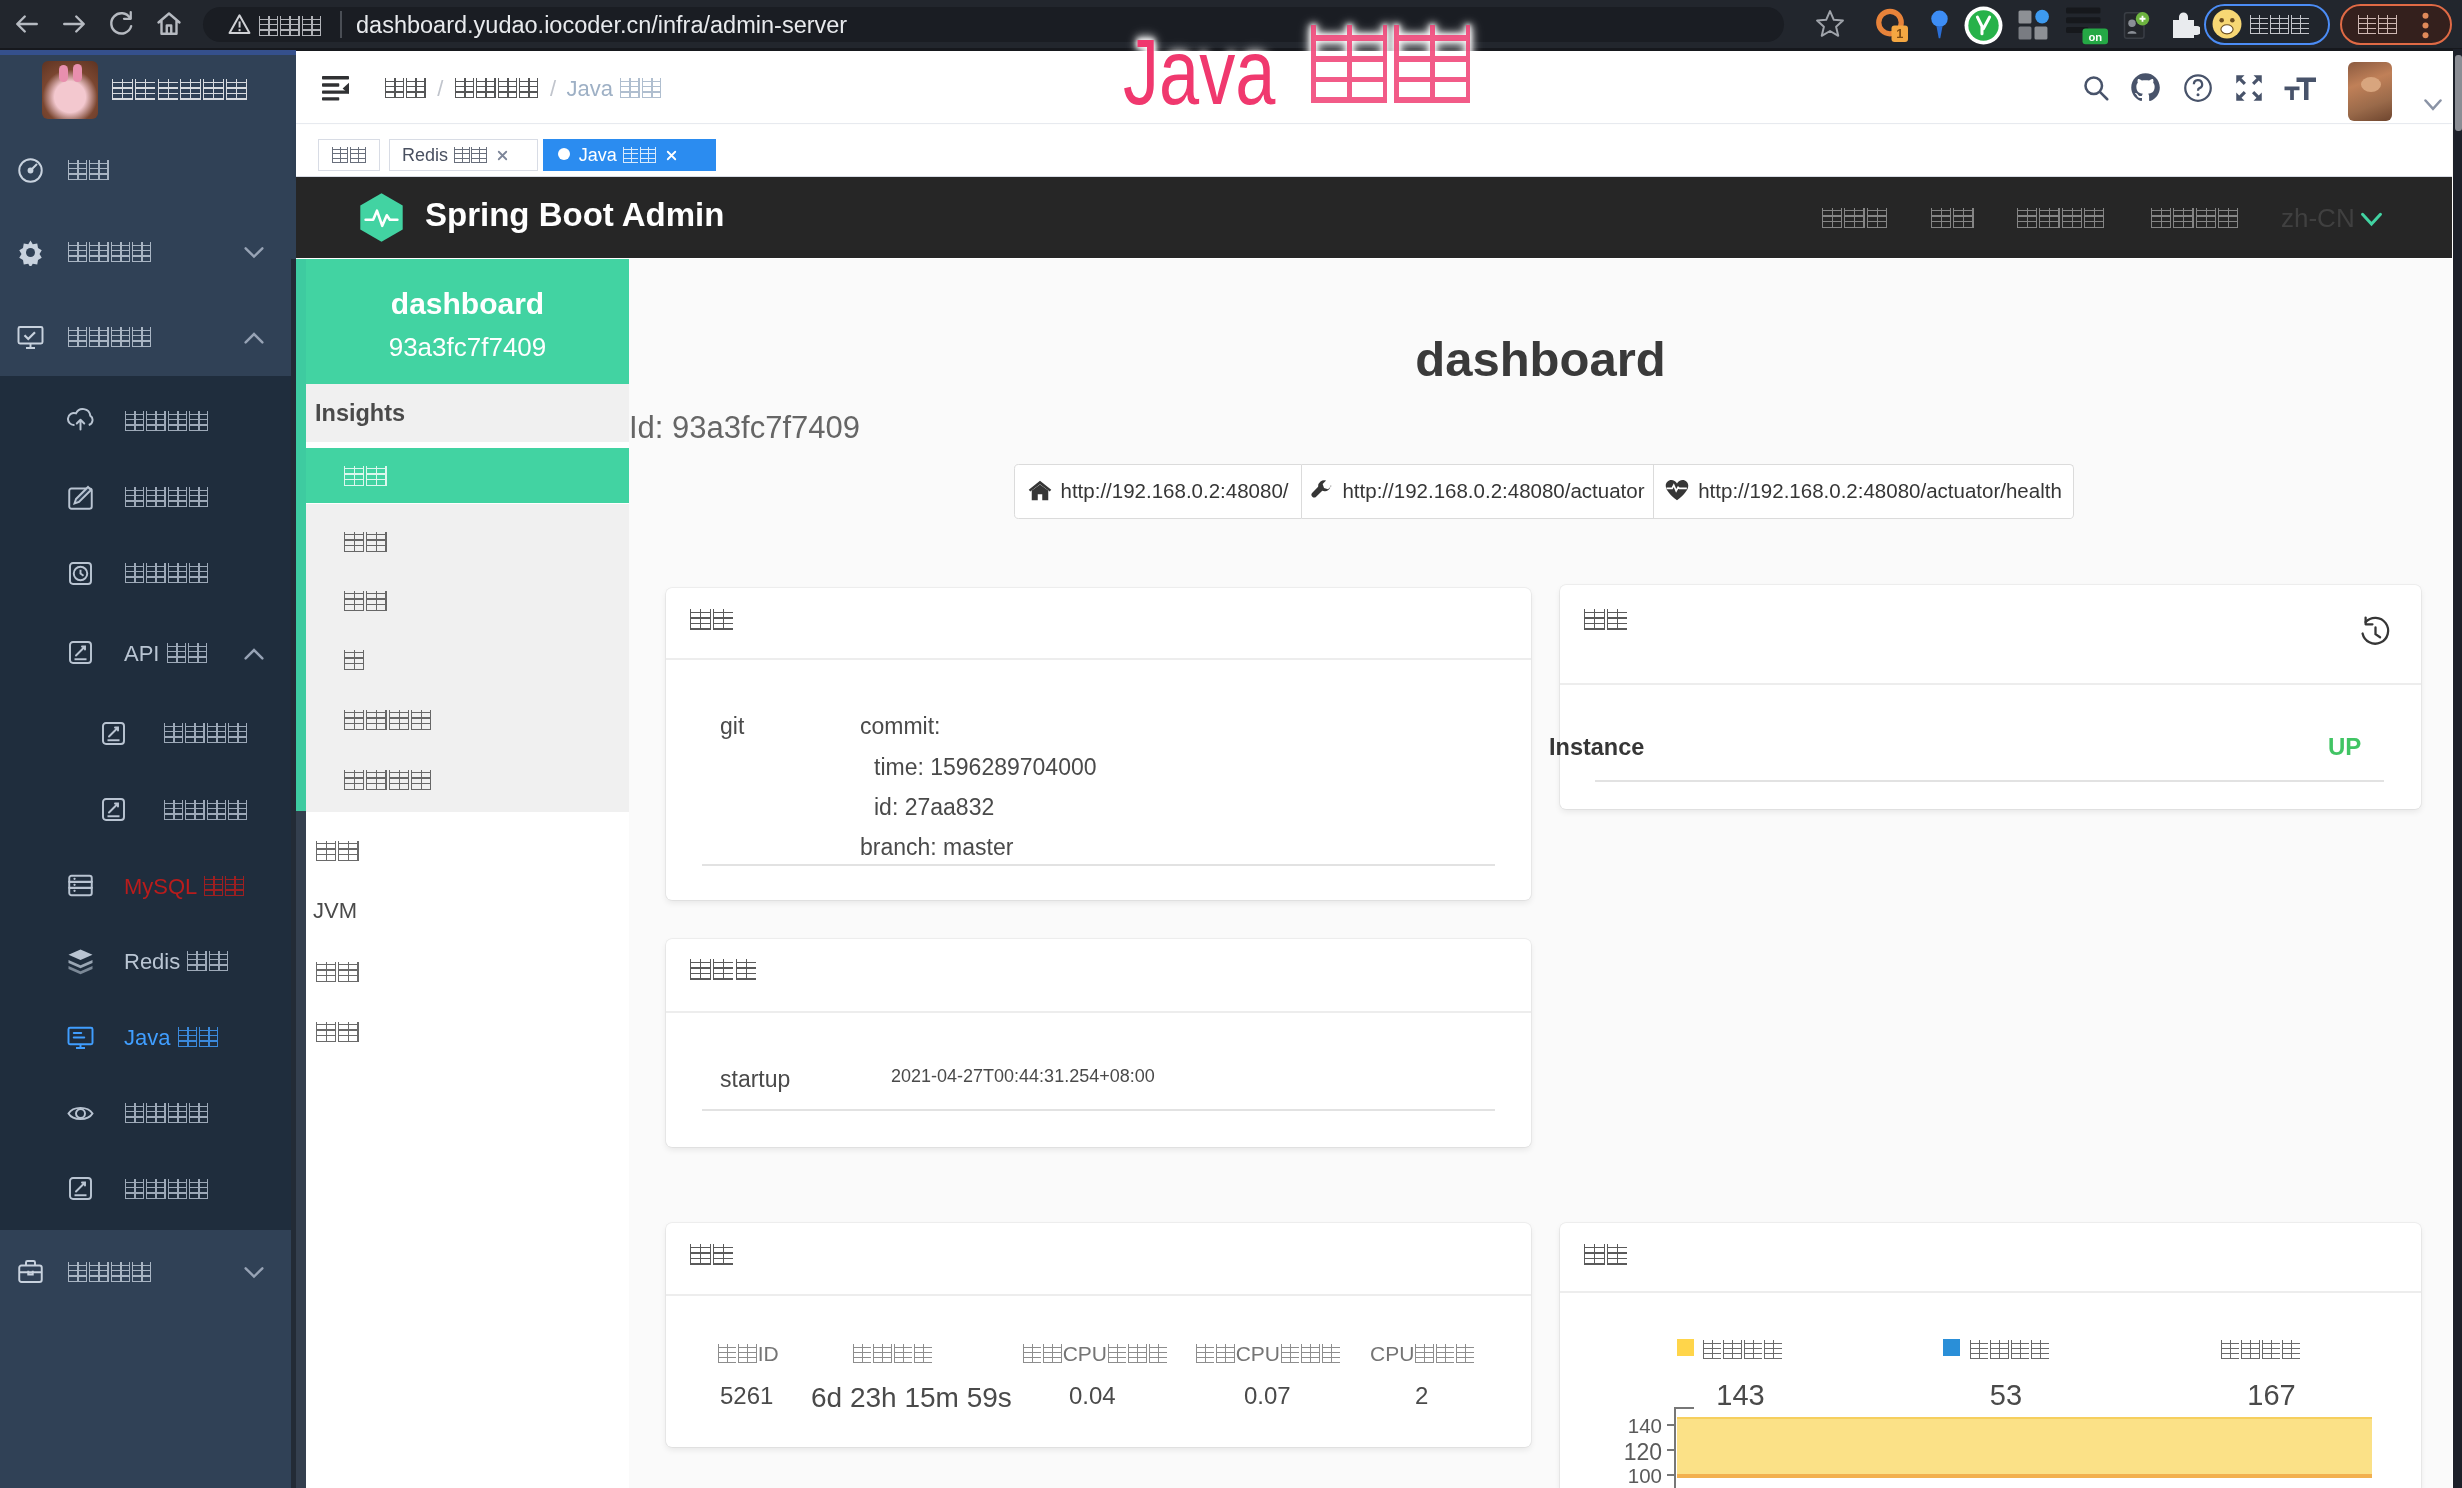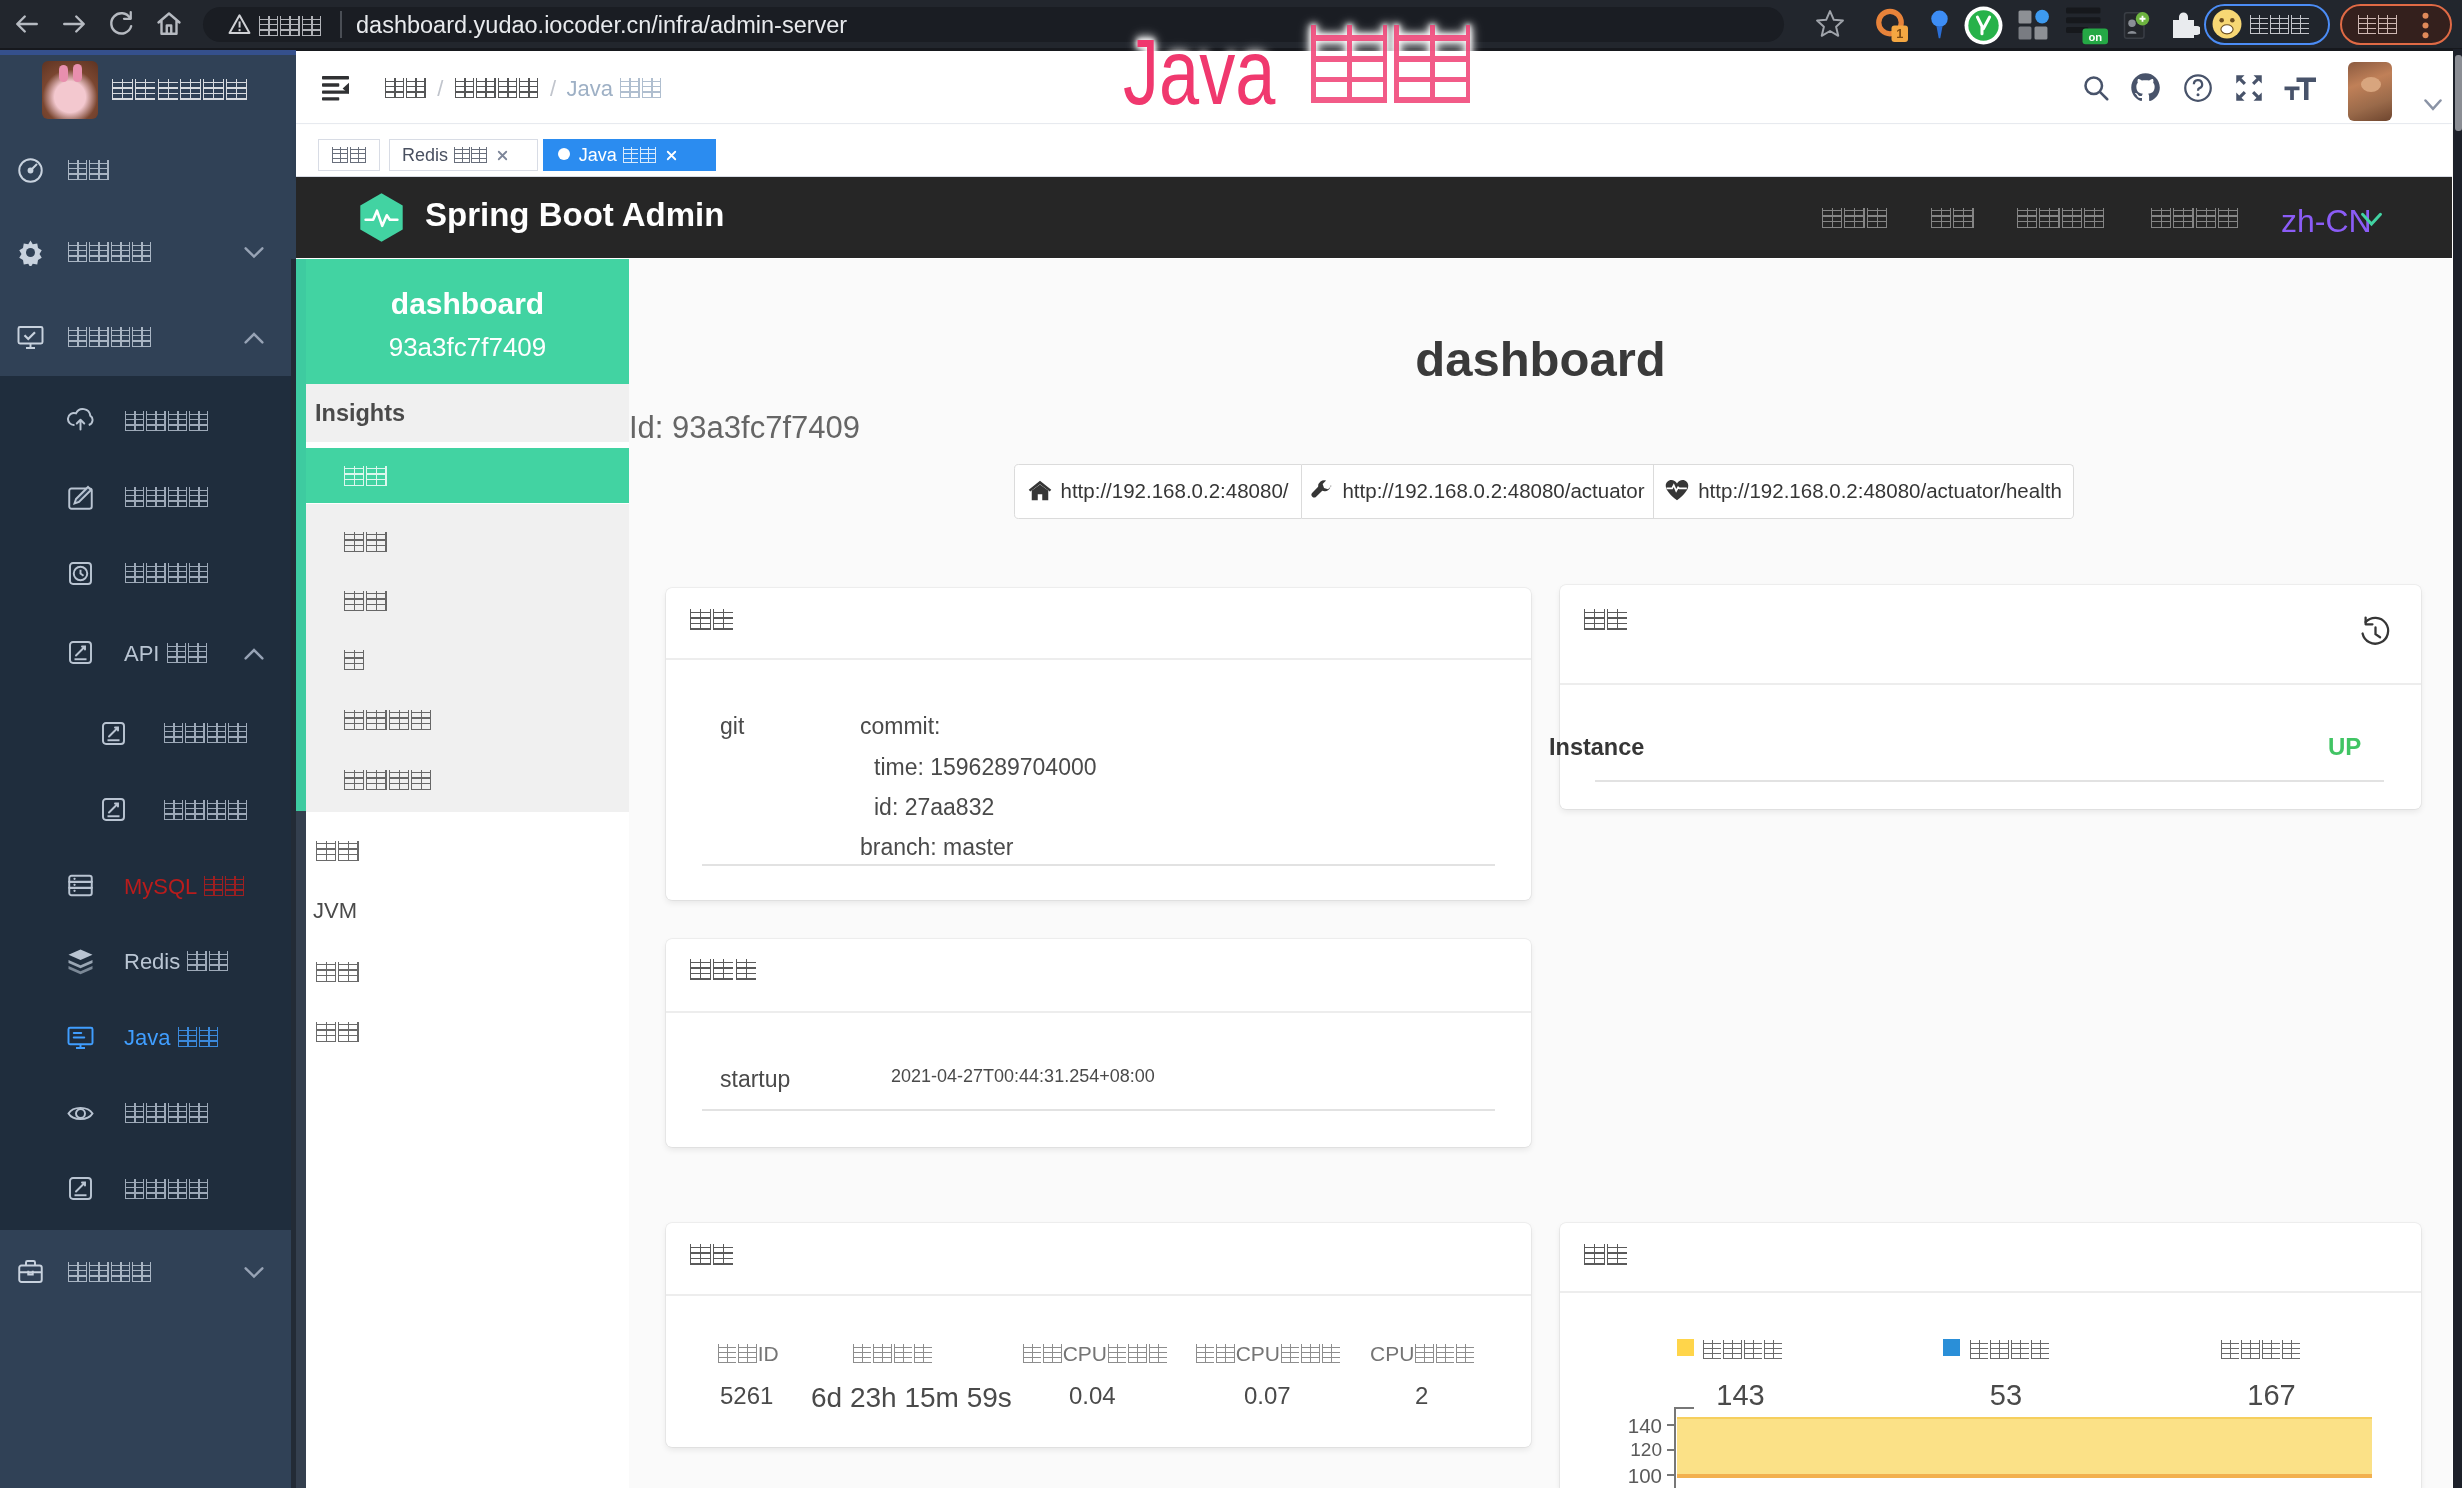--- a/index.html
+++ b/index.html
@@ -266,21 +266,21 @@
 <div class="abs" style="left:296px;top:177px;width:2156px;height:81px;background:#262626"></div>
 <svg class="abs" style="left:355px;top:191px" width="53" height="53" viewBox="0 0 70 70">
       <path d="M35 3 L63 19 V51 L35 67 L7 51 V19 Z" fill="#42d3a2"></path>
       <path d="M14 38 h10 l5-12 7 20 6-14 4 6 h10" fill="none" stroke="#fff" stroke-width="3.4" stroke-linecap="round" stroke-linejoin="round"></path>
     </svg>
 <div class="abs row" style="left:425px;top:196px;font-size:33px;font-weight:600;color:#fff;letter-spacing:0px">Spring Boot Admin</div>
 <div class="abs row" style="left:1821px;top:205px;font-size:23px;color:#9b9b9b"><span class="c"></span><span class="c"></span><span class="c"></span></div>
 <div class="abs row" style="left:1930px;top:205px;font-size:23px;color:#9b9b9b"><span class="c"></span><span class="c"></span></div>
 <div class="abs row" style="left:2016px;top:205px;font-size:23px;color:#9b9b9b"><span class="c"></span><span class="c"></span><span class="c"></span><span class="c"></span></div>
 <div class="abs row" style="left:2150px;top:205px;font-size:23px;color:#9b9b9b"><span class="c"></span><span class="c"></span><span class="c"></span><span class="c"></span></div>
-<div class="abs row" style="left:2281px;top:203px;font-size:32px;color:#8b5cf6">zh-CN</div>
+<div class="abs row" style="left:2281px;top:203px;font-size:26px;color:#404040">zh-CN</div>
 <svg class="abs" style="left:2360px;top:212px" width="23" height="15" viewBox="0 0 30 20">
       <path d="M3 3 L15 16 L27 3" fill="none" stroke="#42d3a2" stroke-width="4" stroke-linecap="round"></path>
     </svg>
 
 <div class="abs" style="left:296px;top:259px;width:333px;height:1230px;background:#fff"></div>
 <div class="abs" style="left:291px;top:259px;width:4.6px;height:1230px;background:#232b36"></div>
 <div class="abs" style="left:296px;top:259px;width:10px;height:553px;background:#3ecba0"></div>
 <div class="abs" style="left:296px;top:811px;width:10px;height:677px;background:#343f4e"></div>
 <div class="abs" style="left:306px;top:259px;width:323px;height:125px;background:#42d3a2"></div>
 <div class="abs" style="left:306px;top:287px;width:323px;height:38px;text-align:center;font-size:30px;font-weight:700;color:#fff">dashboard</div>
@@ -369,21 +369,21 @@
 <div class="abs" style="left:1677px;top:1339px;width:16.7px;height:16.7px;background:#ffd54a"></div>
 <div class="abs row" style="left:1702px;top:1338px;font-size:21px;color:#4a4a4a"><span class="c"></span><span class="c"></span><span class="c"></span><span class="c"></span></div>
 <div class="abs" style="left:1943px;top:1339px;width:16.7px;height:16.7px;background:#2a8fd8"></div>
 <div class="abs row" style="left:1969px;top:1338px;font-size:21px;color:#4a4a4a"><span class="c"></span><span class="c"></span><span class="c"></span><span class="c"></span></div>
 <div class="abs row" style="left:2220px;top:1338px;font-size:21px;color:#4a4a4a"><span class="c"></span><span class="c"></span><span class="c"></span><span class="c"></span></div>
 <div class="abs row" style="left:1699px;top:1379px;width:83px;text-align:center;font-size:29px;color:#4a4a4a">143</div>
 <div class="abs row" style="left:1972px;top:1379px;width:68px;text-align:center;font-size:29px;color:#4a4a4a">53</div>
 <div class="abs row" style="left:2230px;top:1379px;width:83px;text-align:center;font-size:29px;color:#4a4a4a">167</div>
 
 <div class="abs row" style="left:1615px;top:1414px;width:47px;text-align:right;font-size:20.5px;color:#5a5a5a">140</div>
-<div class="abs row" style="left:1615px;top:1439px;width:47px;text-align:right;font-size:19px;color:#5a5a5a">120</div>
+<div class="abs row" style="left:1615px;top:1439px;width:47px;text-align:right;font-size:23px;color:#5a5a5a">120</div>
 <div class="abs row" style="left:1615px;top:1464px;width:47px;text-align:right;font-size:20.5px;color:#5a5a5a">100</div>
 <div class="abs" style="left:1667px;top:1424px;width:9px;height:2.3px;background:#777"></div>
 <div class="abs" style="left:1667px;top:1449px;width:9px;height:2.3px;background:#777"></div>
 <div class="abs" style="left:1667px;top:1474px;width:9px;height:2.3px;background:#777"></div>
 <div class="abs" style="left:1674px;top:1407px;width:2.3px;height:82px;background:#777"></div>
 <div class="abs" style="left:1674px;top:1407px;width:20px;height:2.3px;background:#777"></div>
 <div class="abs" style="left:1677px;top:1417px;width:695px;height:61px;background:#fbe187"></div>
 <div class="abs" style="left:1677px;top:1417px;width:695px;height:2.3px;background:#f6cf5e"></div>
 <div class="abs" style="left:1677px;top:1474px;width:695px;height:3.8px;background:#f2b04e"></div>
 

